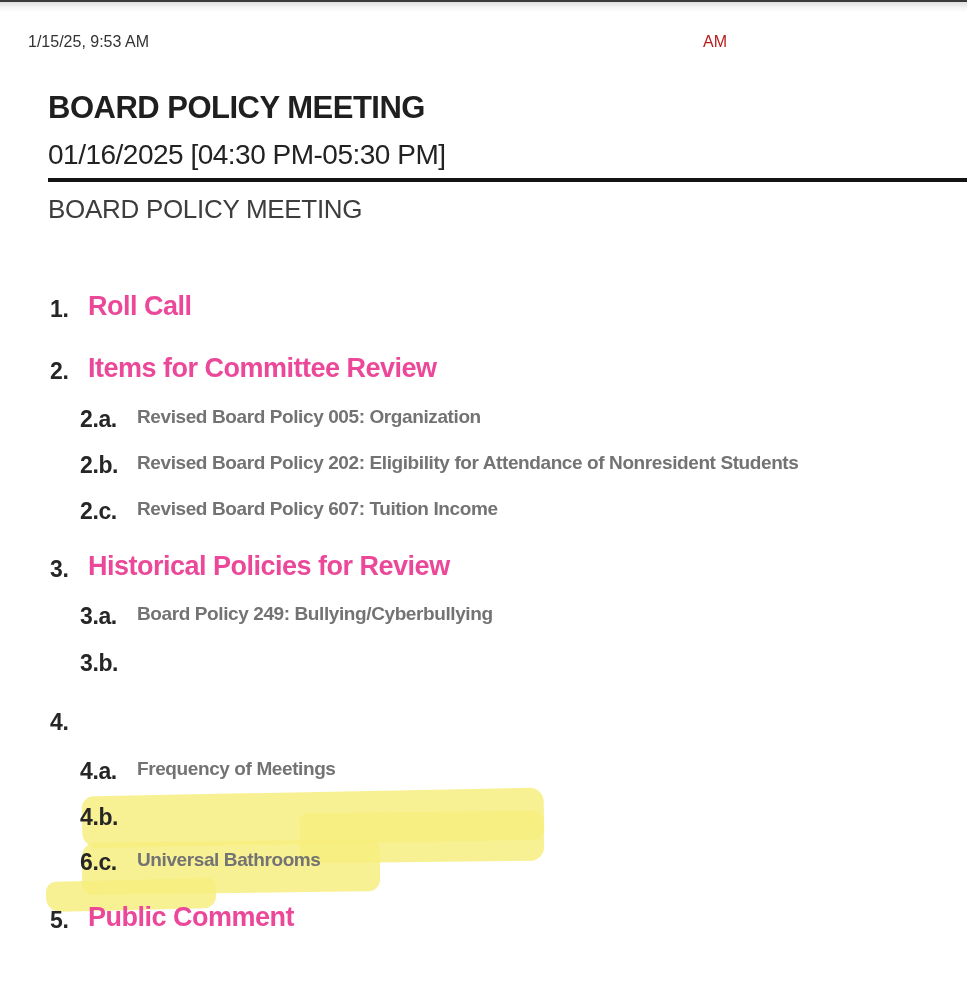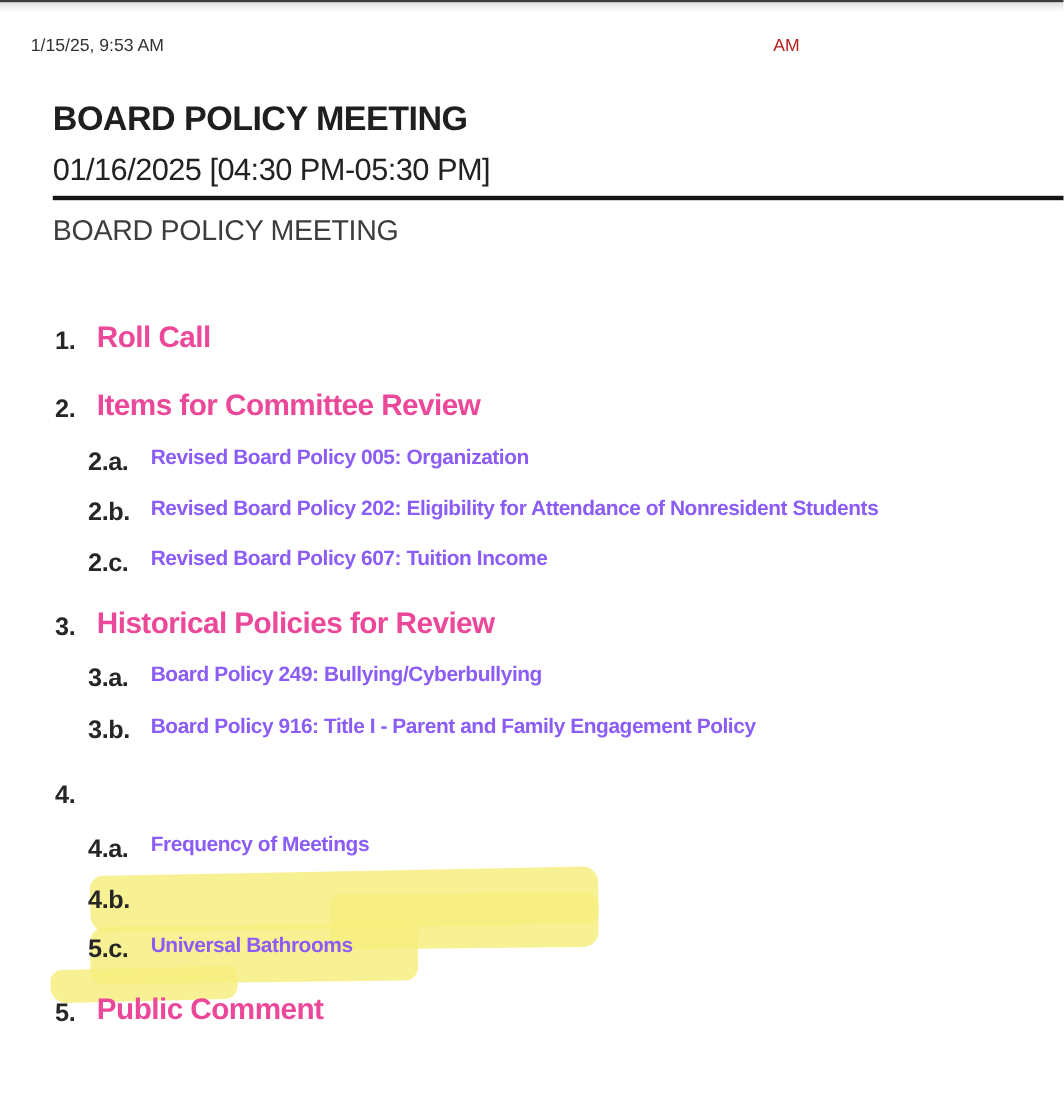--- a/index.html
+++ b/index.html
@@ -25,21 +25,21 @@
   .rule{position:absolute;left:48px;right:0;top:178px;height:4px;background:#141414;}
   .doc-sub{left:48px;top:194px;font-size:26px;letter-spacing:-0.3px;color:#3d3d3d;}
   
   .row{position:absolute;left:0;width:100%;height:34px;}
   .row .num,.row .lbl{position:absolute;white-space:nowrap;}
   .row-h{font-weight:bold;}
   .row-h .num{left:50px;top:5px;font-size:23px;letter-spacing:-0.3px;color:#262626;}
   .row-h .lbl{left:88px;top:0;font-size:27px;letter-spacing:-0.5px;color:#ec4899;}
   .row-s{font-weight:bold;}
   .row-s .num{left:80px;top:0;font-size:23px;letter-spacing:-0.4px;color:#262626;}
-  .row-s .lbl{left:137px;top:0;font-size:19px;letter-spacing:-0.4px;color:#8b5cf6;}
+  .row-s .lbl{left:137px;top:0;font-size:19px;letter-spacing:-0.4px;color:#737373;}
   
   .r1 {top:291px;}
   .r2 {top:353px;}
   .r2a{top:406px;}
   .r2b{top:452px;}
   .r2c{top:498px;}
   .r3 {top:551px;}
   .r3a{top:603px;}
   .r3b{top:650px;}
   .r4 {top:704px;}
@@ -100,35 +100,34 @@
   <div class="row row-h r3">
     <span class="num">3.</span>
     <span class="lbl">Historical Policies for Review</span>
   </div>
   <div class="row row-s r3a">
     <span class="num">3.a.</span>
     <span class="lbl">Board Policy 249: Bullying/Cyberbullying</span>
   </div>
   <div class="row row-s r3b">
     <span class="num">3.b.</span>
-    <span class="lbl">Board Policy 916: Title I - Parent and Family Engagement Policy</span>
   </div>
 
   <div class="row row-h r4">
     <span class="num">4.</span>
   </div>
   <div class="row row-s r4a">
     <span class="num">4.a.</span>
     <span class="lbl">Frequency of Meetings</span>
   </div>
   <div class="row row-s r4b">
     <span class="num">4.b.</span>
   </div>
   <div class="row row-s r4c">
-    <span class="num">5.c.</span>
+    <span class="num">6.c.</span>
     <span class="lbl">Universal Bathrooms</span>
   </div>
 
   <div class="row row-h r5">
     <span class="num">5.</span>
     <span class="lbl">Public Comment</span>
   </div>
 
 </div>
 

